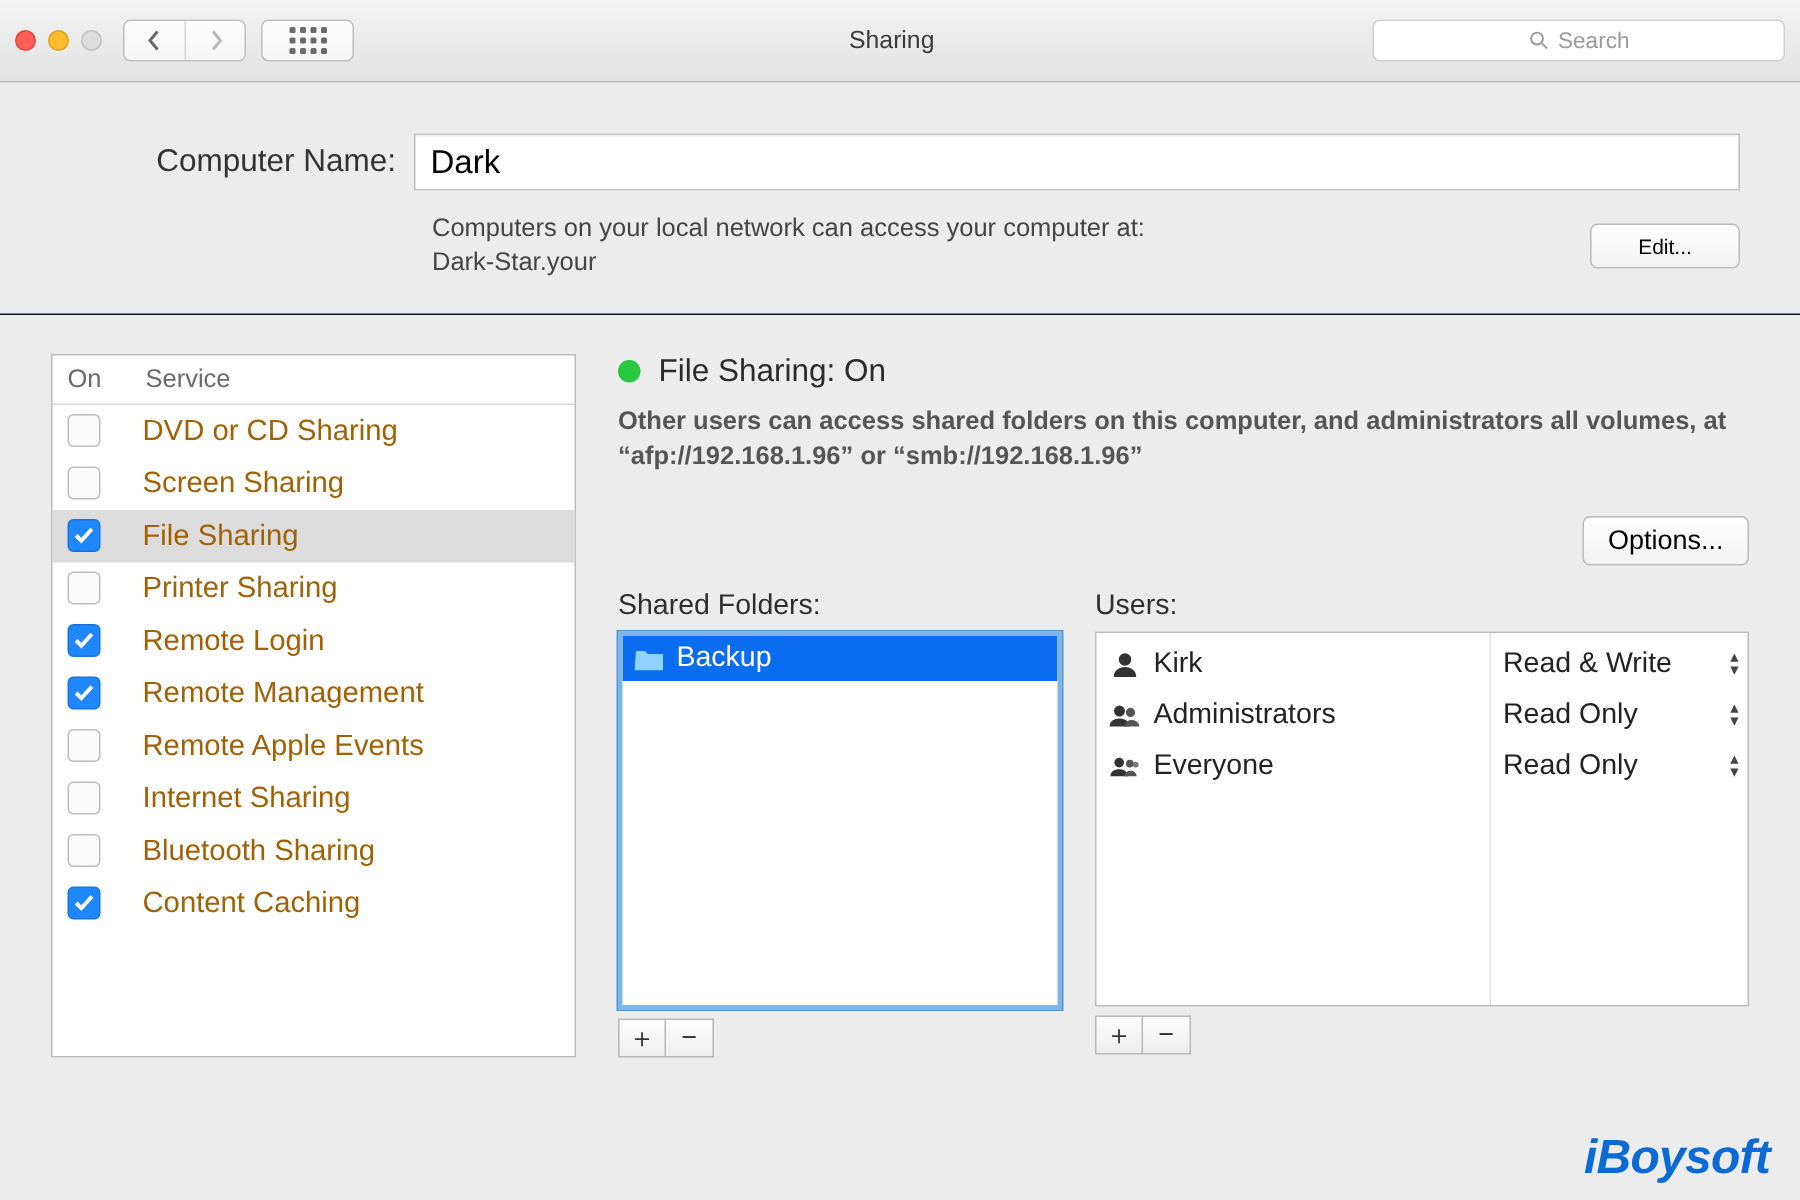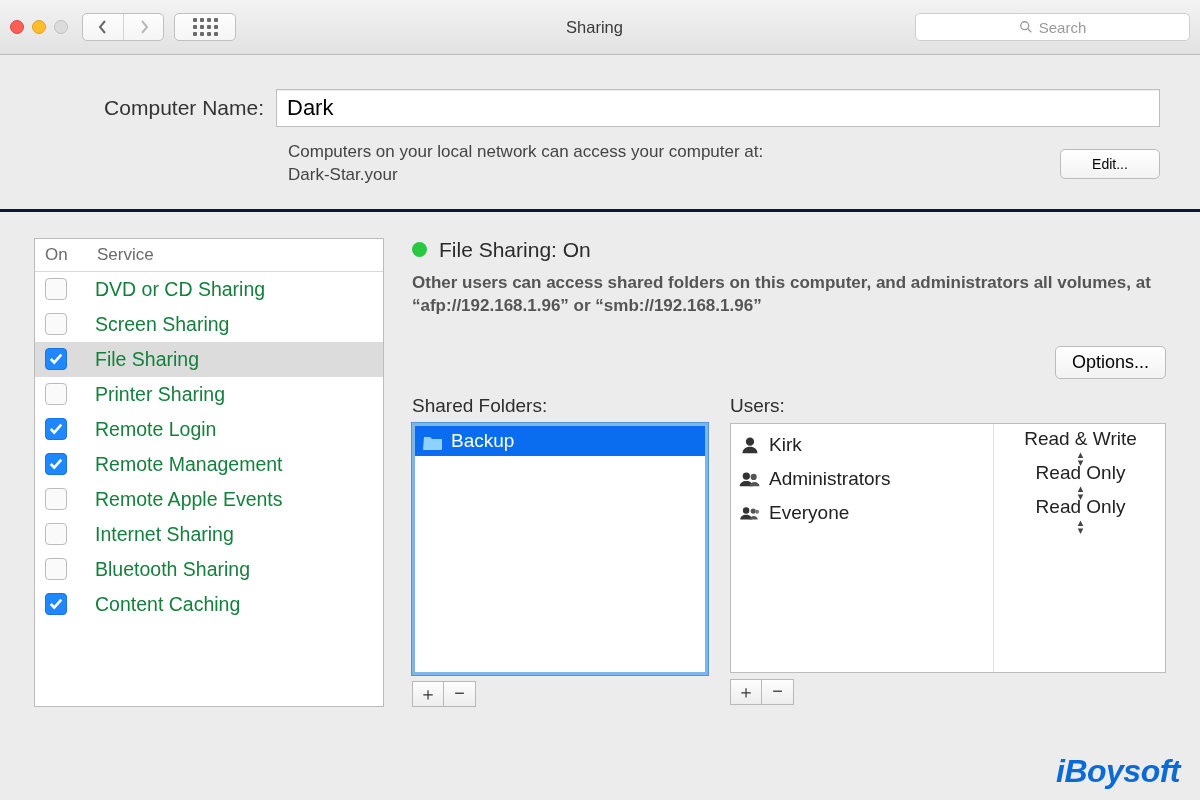--- a/index.html
+++ b/index.html
@@ -55,21 +55,21 @@
     border: 1px solid #cfcfcf; border-radius: 5px;
     background: #fff;
     display: flex; align-items: center; justify-content: center;
     color: #9a9a9a; gap: 6px; font-size: 15px;
   }
   .search-field svg { width:14px; height:14px; fill:#9a9a9a; }
 
   
   .upper {
     padding: 34px 40px 22px 40px;
-    border-bottom: 3px solid #0f172a;
+    border-bottom: 1px solid #0f172a;
   }
   .cn-row { display:flex; align-items:center; }
   .cn-label { width: 236px; text-align: right; font-size: 21px; color:#333; padding-right: 12px;}
   .cn-input {
     flex: 1; height: 38px;
     background:#fff;
     border:1px solid #bfbfbf; border-radius:0;
     box-shadow: inset 0 1px 1px rgba(0,0,0,.07);
     font-size: 22px; padding: 4px 10px;
   }
@@ -93,21 +93,21 @@
     display:flex; flex-direction:column;
   }
   .services-header {
     display:flex; font-size:17px; color:#6a6a6a;
     padding: 6px 10px; border-bottom:1px solid #d8d8d8;
   }
   .services-header .col-on { width:52px; }
   .services-body { flex:1; overflow:hidden; }
   .srv-row {
     display:flex; align-items:center; height:35px;
-    padding: 0 10px; font-size:19.5px; color:#15803d;
+    padding: 0 10px; font-size:19.5px; color:#a16207;
     border-bottom: 0px solid transparent;
   }
   .srv-row.selected { background:#dcdcdc; }
   .srv-check {
     width:22px; height:22px; border:1px solid #bcbcbc; border-radius:4px;
     margin-right: 28px; display:flex; align-items:center; justify-content:center;
     background:#fafafa;
   }
   .srv-check.on { background:#1f87ff; border-color:#1a73e0; }
   .srv-check.on svg { width:14px; height:14px; fill:none; stroke:#fff; stroke-width:3; }
@@ -147,21 +147,21 @@
   }
   .folder-icon { width:20px; height:16px; }
   .folder-icon svg { width:100%; height:100%; fill:#8ed2ff; }
 
   .users-listbox {
     display:flex; background:#fff; border:1px solid #bcbcbc; height:250px;
   }
   .users-names { flex:1; padding:4px 0; }
   .users-perms { width:172px; border-left:1px solid #e2e2e2; padding:4px 0; }
   .user-row { display:flex; align-items:center; gap:8px; height:34px; padding:0 8px; font-size:19px; }
-  .perm-row { display:flex; align-items:center; justify-content:space-between; height:34px; padding:0 6px 0 8px; font-size:19px; white-space:nowrap;flex-direction:column; }
+  .perm-row { display:flex; align-items:center; justify-content:space-between; height:34px; padding:0 6px 0 8px; font-size:19px; white-space:nowrap; }
   .stepper { display:flex; flex-direction:column; line-height:8.5px; font-size:11px; color:#444; }
   .user-icon { width:22px; height:20px; }
   .user-icon svg { width:100%; height:100%; fill:#333; }
 
   .pm-bar { display:flex; margin-top:6px; }
   .pm-btn {
     width:32px; height:26px; background: linear-gradient(#fdfdfd,#ededed);
     border:1px solid #b8b8b8; display:flex; align-items:center; justify-content:center;
     font-size:18px; color:#333;
   }

